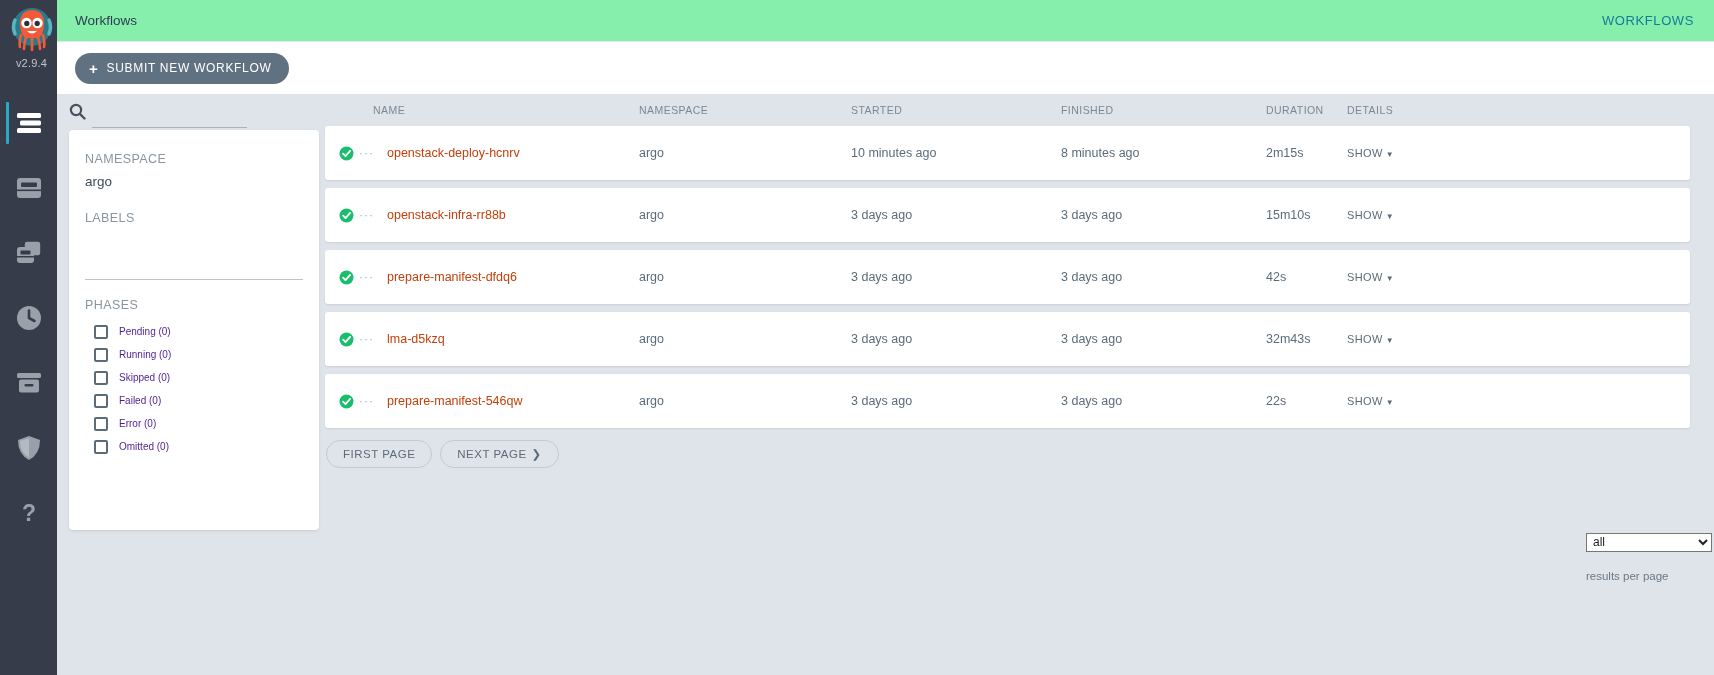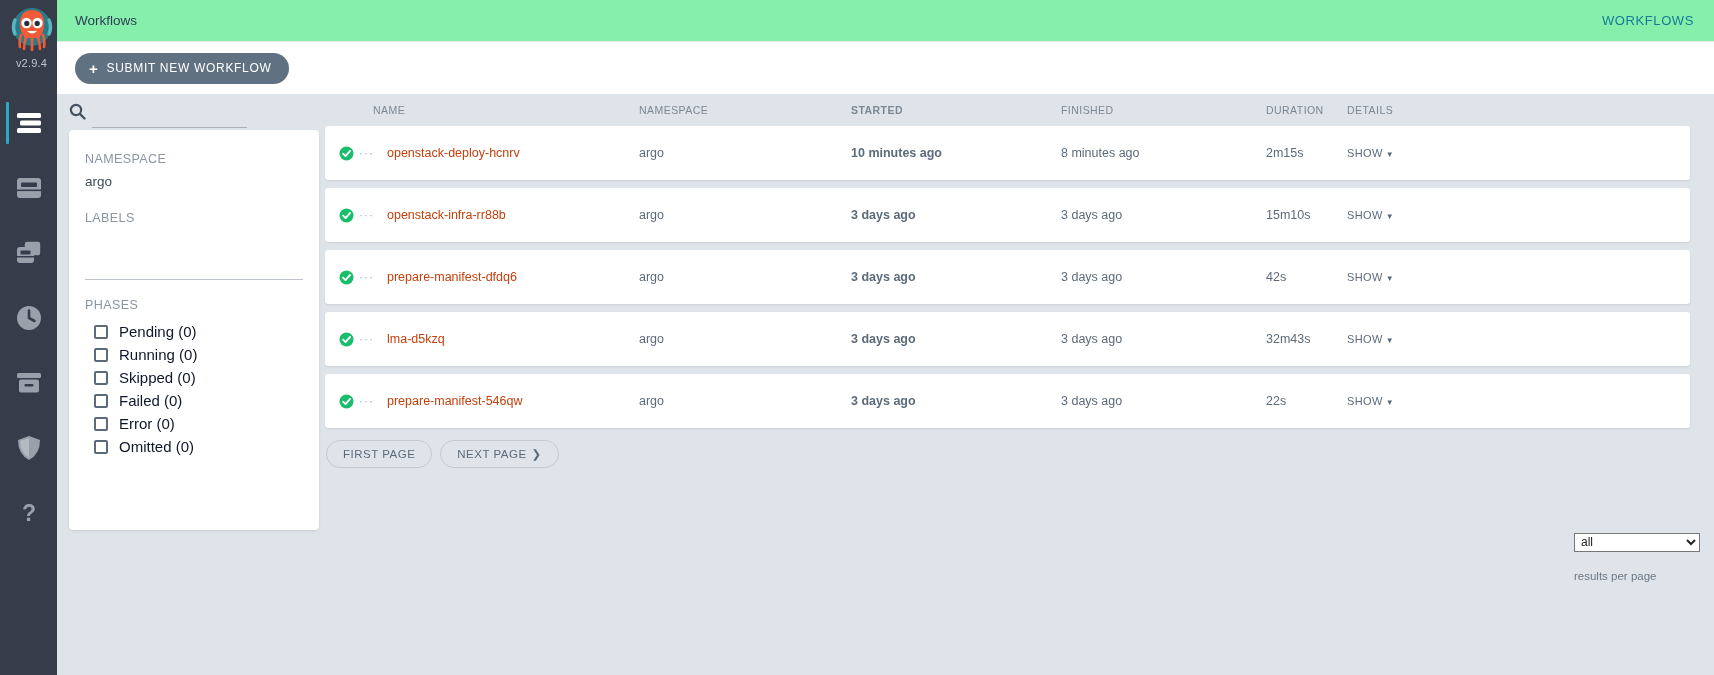--- a/index.html
+++ b/index.html
@@ -107,34 +107,34 @@
   .phase-list { margin-top: 2px; }
   .phase-row {
     display: flex; align-items: center; gap: 11px;
     height: 23px; padding-left: 9px;
   }
   .cb {
     width: 14px; height: 14px; min-width: 14px;
     border: 2px solid #5c6b7a; border-radius: 2px;
     background: #fff; cursor: pointer;
   }
-  .phase-text { font-size: 15px; color: #0f172a; }
+  .phase-text { font-size: 10px; color: #4c1d95; }
 
   
   .table-wrap {
     position: absolute; left: 268px; top: 0; right: 24px;
   }
   .thead {
     display: flex; align-items: center;
     height: 32px; padding-left: 4px;
     font-size: 10.5px; color: #7b8894; letter-spacing: .45px;
   }
   .col-name { width: 310px; padding-left: 44px; }
   .col-ns { width: 212px; }
-  .col-started { width: 210px; font-weight: bold; }
+  .col-started { width: 210px; }
   .col-finished { width: 205px; }
   .col-duration { width: 81px; }
   .col-details { width: 120px; }
 
   .row-card {
     background: #ffffff; border-radius: 3px;
     box-shadow: 0 1px 2px rgba(0,0,0,.09);
     height: 54px; margin-bottom: 8px;
     display: flex; align-items: center;
     padding-left: 4px;
@@ -153,21 +153,21 @@
   
   .pager { display: flex; gap: 8px; margin-top: 12px; padding-left: 1px; }
   .pg-btn {
     border: 1px solid #c2cad2; background: transparent;
     border-radius: 16px; height: 28px; padding: 8px 16px;
     font-size: 11.5px; letter-spacing: .5px; color: #5c6b7a;
     cursor: pointer; font-family: inherit;
     display: inline-flex; align-items: center; gap: 5px;
   }
   .rpp {
-    position: absolute; right: 12px; top: 438px;
+    position: absolute; right: 0; top: 438px;
     text-align: left; width: 128px;
   }
   .rpp select {
     width: 126px; height: 19px; font-size: 12px;
     font-family: inherit; color: #222; background: #fff;
     border: 1px solid #767676; border-radius: 0; padding: 0 2px;
   }
   .rpp-label { font-size: 11.5px; color: #6b7884; margin-top: 18px; }
 </style>
 </head>

